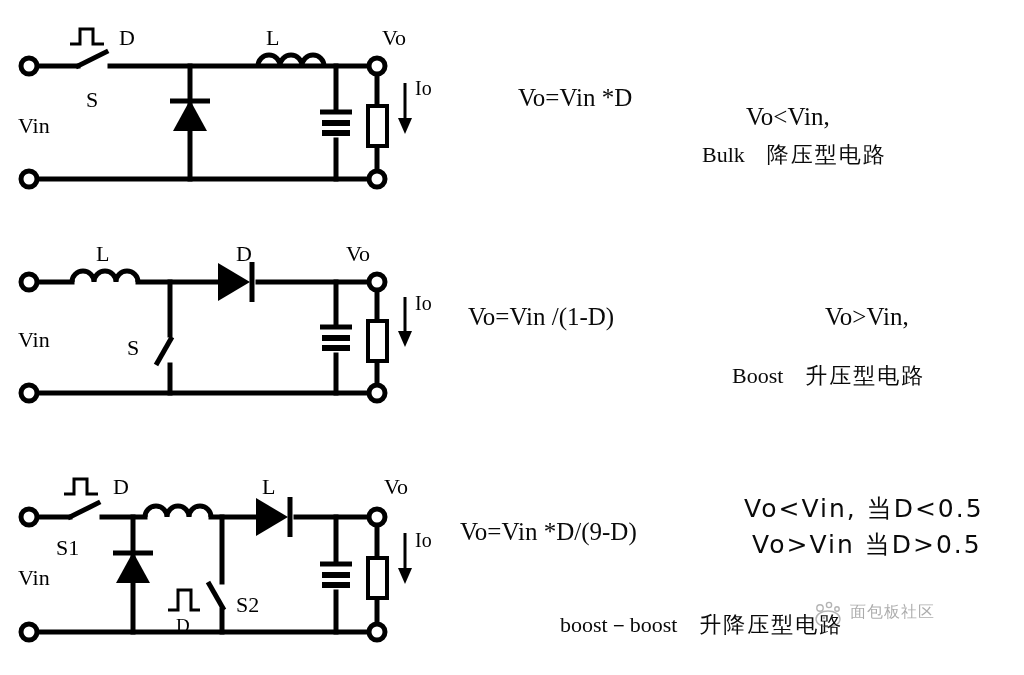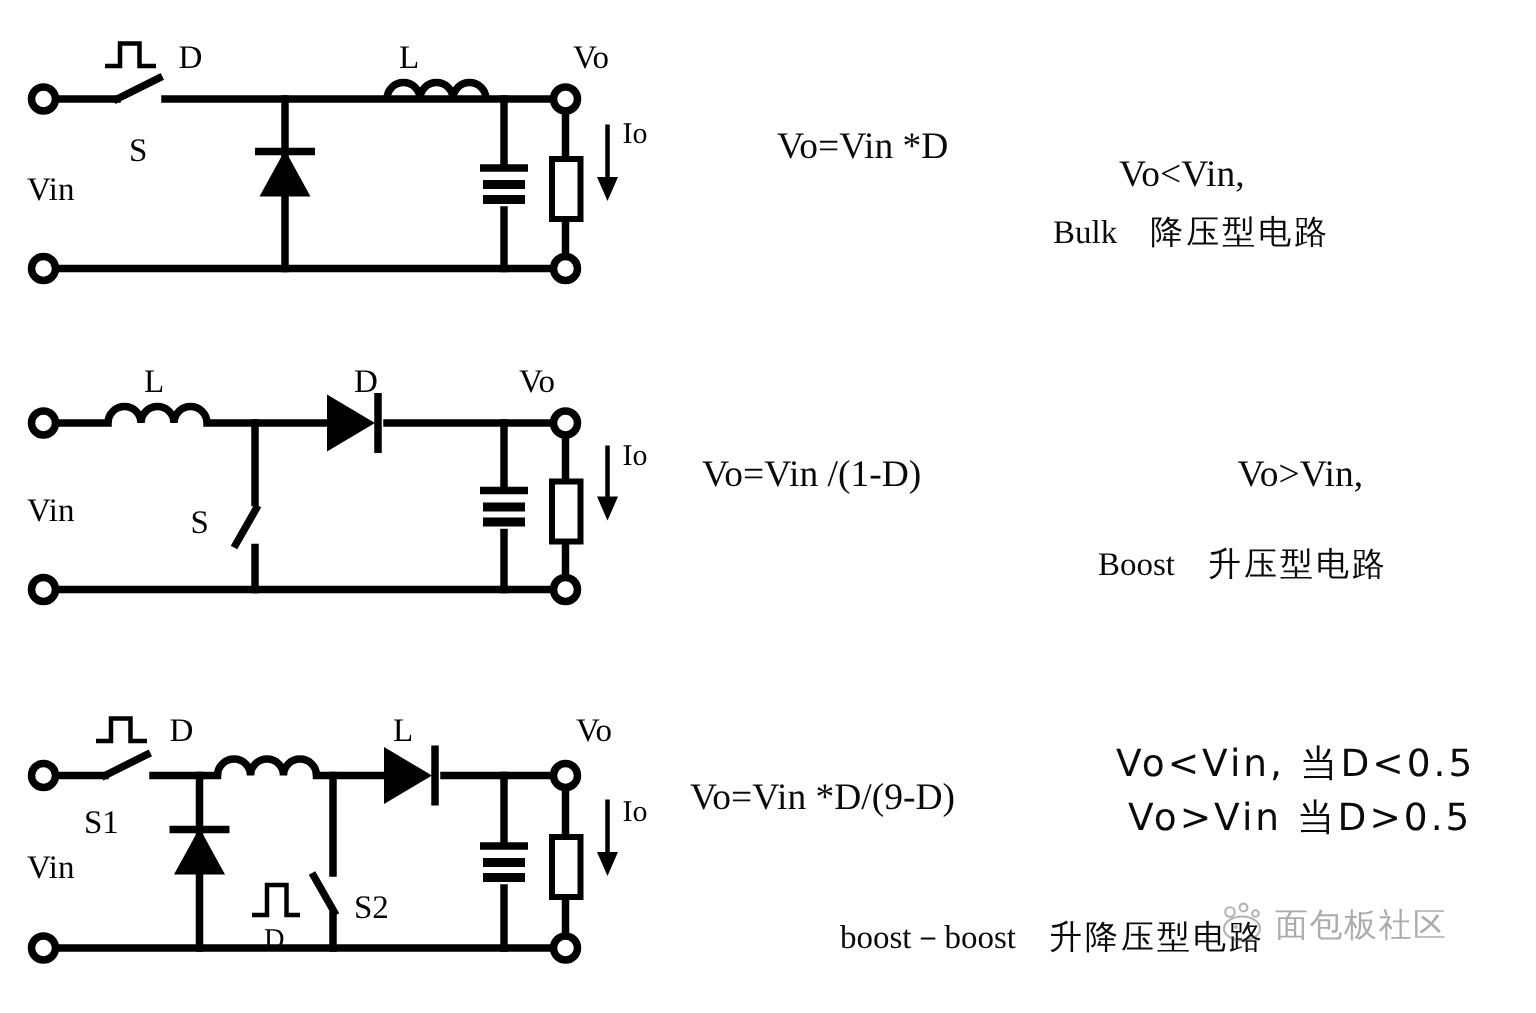--- a/index.html
+++ b/index.html
@@ -76,21 +76,21 @@
     width: 200px;
     height: 42px;
     opacity: 0.40;
     pointer-events: none;
   }
   .wm-text {
     position: absolute;
     left: 38px;
     top: 4px;
     font-family: "DejaVu Sans", "Liberation Sans", sans-serif;
-    font-size: 22px;
+    font-size: 16px;
     letter-spacing: 1px;
     color: #303030;
   }
   .wm-logo {
     position: absolute;
     left: 0px;
     top: 2px;
     width: 34px;
     height: 30px;
   }

